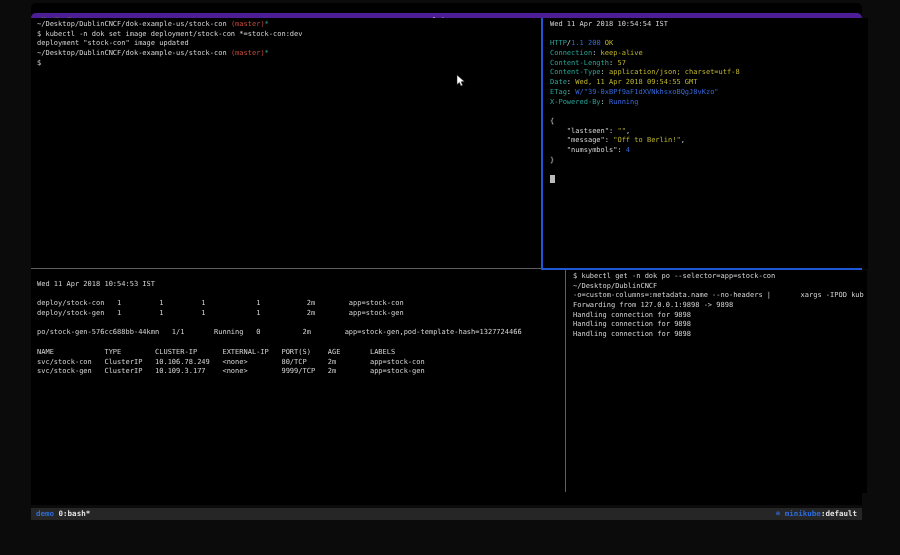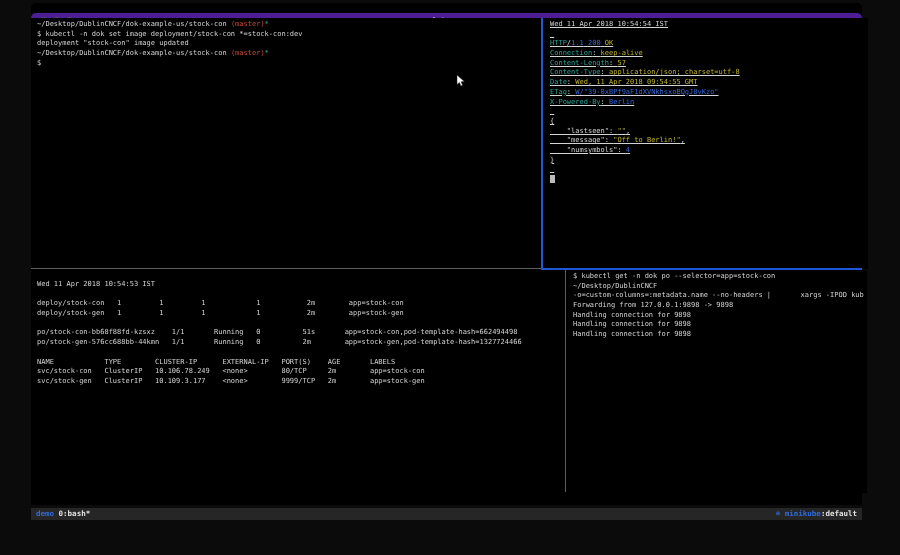--- a/index.html
+++ b/index.html
@@ -6,21 +6,21 @@
   body{width:900px;height:555px;position:relative;overflow:hidden;font-family:"DejaVu Sans Mono",monospace;}
   .window{position:absolute;left:31px;top:3px;width:831px;height:502px;background:#000;border-radius:5px 5px 0 0;}
   .titlebar{position:absolute;left:0;top:10px;width:100%;height:15px;background:#4c1d95;border-radius:5px 5px 0 0;}
   .lights{position:absolute;left:9px;top:4px;display:flex;gap:6px;}
   .light{width:7px;height:7px;border-radius:50%;background:#525252;}
   .win-title{width:100%;text-align:center;font:9px "Liberation Sans",sans-serif;color:#b5b5b5;line-height:15px;}
   .content{position:absolute;left:0;top:15px;width:831px;height:475px;background:#000;}
   .pane{position:absolute;background:#000;font-size:7px;line-height:9.7px;color:#d4d4d4;overflow:hidden;}
   .tline{white-space:pre;height:9.7px;}
   .pane-tl{left:0;top:0;width:509px;height:249px;padding:2px 0 0 6px;}
-  .pane-tr{left:512px;top:0;width:318px;height:249px;padding:2px 0 0 7px;text-decoration:underline;}
+  .pane-tr{left:512px;top:0;width:318px;height:249px;padding:2px 0 0 7px;}
   .pane-bl{left:0;top:252px;width:533px;height:221px;padding:10px 0 0 6px;}
   .pane-br{left:536px;top:252px;width:294px;height:221px;padding:2px 0 0 6px;}
   .vdiv-top{position:absolute;left:510px;top:0;width:2px;height:251px;background:#1f57d4;}
   .hdiv-left{position:absolute;left:0;top:250px;width:510px;height:1px;background:#5e5e5e;}
   .hdiv-right{position:absolute;left:510px;top:250px;width:321px;height:2px;background:#1f57d4;}
   .vdiv-bottom{position:absolute;left:534px;top:252px;width:1px;height:222px;background:#5e5e5e;}
   .c-fg{color:#d4d4d4;}
   .c-red{color:#c94c3b;}
   .c-teal{color:#29a396;}
   .c-yellow{color:#bdb42c;}
@@ -59,38 +59,37 @@
 
     <div class="pane pane-tr">
         <div class="tline"><span class="c-fg">Wed 11 Apr 2018 10:54:54 IST</span></div>
         <div class="tline">&nbsp;</div>
         <div class="tline"><span class="c-teal">HTTP</span><span class="c-fg">/</span><span class="c-blue">1.1</span><span class="c-fg"> </span><span class="c-blue">200</span><span class="c-fg"> </span><span class="c-yellow">OK</span></div>
         <div class="tline"><span class="c-teal">Connection</span><span class="c-fg">: </span><span class="c-yellow">keep-alive</span></div>
         <div class="tline"><span class="c-teal">Content-Length</span><span class="c-fg">: </span><span class="c-yellow">57</span></div>
         <div class="tline"><span class="c-teal">Content-Type</span><span class="c-fg">: </span><span class="c-yellow">application/json; charset=utf-8</span></div>
         <div class="tline"><span class="c-teal">Date</span><span class="c-fg">: </span><span class="c-yellow">Wed, 11 Apr 2018 09:54:55 GMT</span></div>
         <div class="tline"><span class="c-teal">ETag</span><span class="c-fg">: </span><span class="c-blue">W/"39-0xBPf9aF1dXVNkhsxoBQgJ8vKzo"</span></div>
-        <div class="tline"><span class="c-teal">X-Powered-By</span><span class="c-fg">: </span><span class="c-blue">Berlin</span></div>
+        <div class="tline"><span class="c-teal">X-Powered-By</span><span class="c-fg">: </span><span class="c-blue">Running</span></div>
         <div class="tline">&nbsp;</div>
         <div class="tline"><span class="c-fg">{</span></div>
         <div class="tline"><span class="c-fg">    "lastseen": </span><span class="c-yellow">""</span><span class="c-fg">,</span></div>
         <div class="tline"><span class="c-fg">    "message": </span><span class="c-yellow">"Off to Berlin!"</span><span class="c-fg">,</span></div>
         <div class="tline"><span class="c-fg">    "numsymbols": </span><span class="c-blue">4</span></div>
         <div class="tline"><span class="c-fg">}</span></div>
         <div class="tline">&nbsp;</div>
         <div class="tline"><span class="cursor-block"></span></div>
       </div>
 
     <div class="pane pane-bl">
         <div class="tline"><span class="c-fg">Wed 11 Apr 2018 10:54:53 IST</span></div>
         <div class="tline">&nbsp;</div>
         <div class="tline"><span class="c-fg">deploy/stock-con   1         1         1            1           2m        app=stock-con</span></div>
         <div class="tline"><span class="c-fg">deploy/stock-gen   1         1         1            1           2m        app=stock-gen</span></div>
         <div class="tline">&nbsp;</div>
-        <div class="tline"><span class="c-fg">po/stock-con-bb68f88fd-kzsxz    1/1       Running   0          51s       app=stock-con,pod-template-hash=662494498</span></div>
         <div class="tline"><span class="c-fg">po/stock-gen-576cc688bb-44kmn   1/1       Running   0          2m        app=stock-gen,pod-template-hash=1327724466</span></div>
         <div class="tline">&nbsp;</div>
         <div class="tline"><span class="c-fg">NAME            TYPE        CLUSTER-IP      EXTERNAL-IP   PORT(S)    AGE       LABELS</span></div>
         <div class="tline"><span class="c-fg">svc/stock-con   ClusterIP   10.106.78.249   &lt;none&gt;        80/TCP     2m        app=stock-con</span></div>
         <div class="tline"><span class="c-fg">svc/stock-gen   ClusterIP   10.109.3.177    &lt;none&gt;        9999/TCP   2m        app=stock-gen</span></div>
       </div>
 
     <div class="pane pane-br">
         <div class="tline"><span class="c-fg">$ kubectl get -n dok po --selector=app=stock-con</span></div>
         <div class="tline"><span class="c-fg">~/Desktop/DublinCNCF</span></div>

